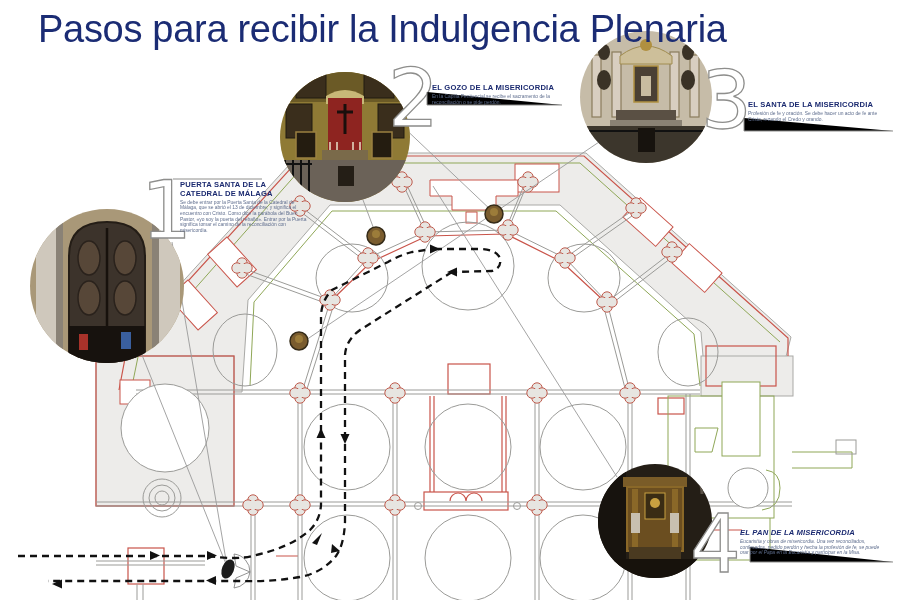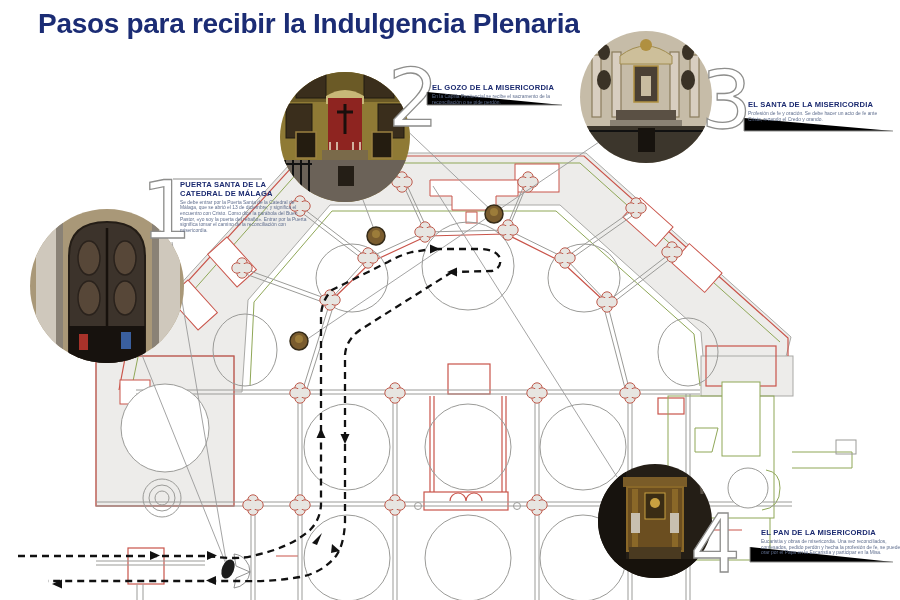--- a/index.html
+++ b/index.html
@@ -1,19 +1,19 @@
 <!DOCTYPE html>
 <html><head>
 <meta charset="utf-8">
 <style>
   html,body{margin:0;padding:0;background:#fff;}
   #canvas{position:relative;width:900px;height:600px;background:#fff;overflow:hidden;
           font-family:"Liberation Sans",sans-serif;}
   #plan-svg{position:absolute;left:0;top:0;}
-  .title{position:absolute;left:38px;top:8px;font-size:28px;font-weight:bold;color:#1b2c74;letter-spacing:-0.3px;}
+  .title{position:absolute;left:38px;top:8px;font-size:38px;font-weight:normal;color:#1b2c74;letter-spacing:-0.3px;}
   .subtitle{position:absolute;left:40px;top:44px;font-size:16px;color:#1b2c74;}
   .step-block{position:absolute;}
   .step-title{font-size:7.6px;font-weight:bold;color:#1b2a70;letter-spacing:.2px;line-height:1.12;}
   .step-body{font-size:4.9px;color:#5f6e8e;line-height:1.16;margin-top:1.5px;}
   .numeral{font-family:"DejaVu Sans",sans-serif;font-size:80px;fill:#ffffff;stroke:#8e8e8c;stroke-width:1.3px;}
 </style>
 </head>
 <body>
 
 <div id="canvas">
@@ -322,18 +322,18 @@
 <div class="step-block" style="left:432px;top:84px;width:136px;">
   <div class="step-title">EL GOZO DE LA MISERICORDIA</div>
   <div class="step-body">En la Capilla Penitencial se recibe el sacramento de la reconciliación o se pide perdón.</div>
 </div>
 
 <div class="step-block" style="left:748px;top:101px;width:142px;">
   <div class="step-title">EL SANTA DE LA MISERICORDIA</div>
   <div class="step-body">Profesión de fe y oración. Se debe hacer un acto de fe ante Cristo, rezando el Credo y orando.</div>
 </div>
 
-<div class="step-block" style="left:761px;top:529px;width:140px;">
+<div class="step-block" style="left:740px;top:529px;width:140px;font-style:italic;">
   <div class="step-title">EL PAN DE LA MISERICORDIA</div>
   <div class="step-body">Eucaristía y obras de misericordia. Una vez reconciliados, confesados, pedido perdón y hecha la profesión de fe, se puede orar por el Papa en la Eucaristía y participar en la Misa.</div>
 </div>
 
 </div>
 
 </body></html>

